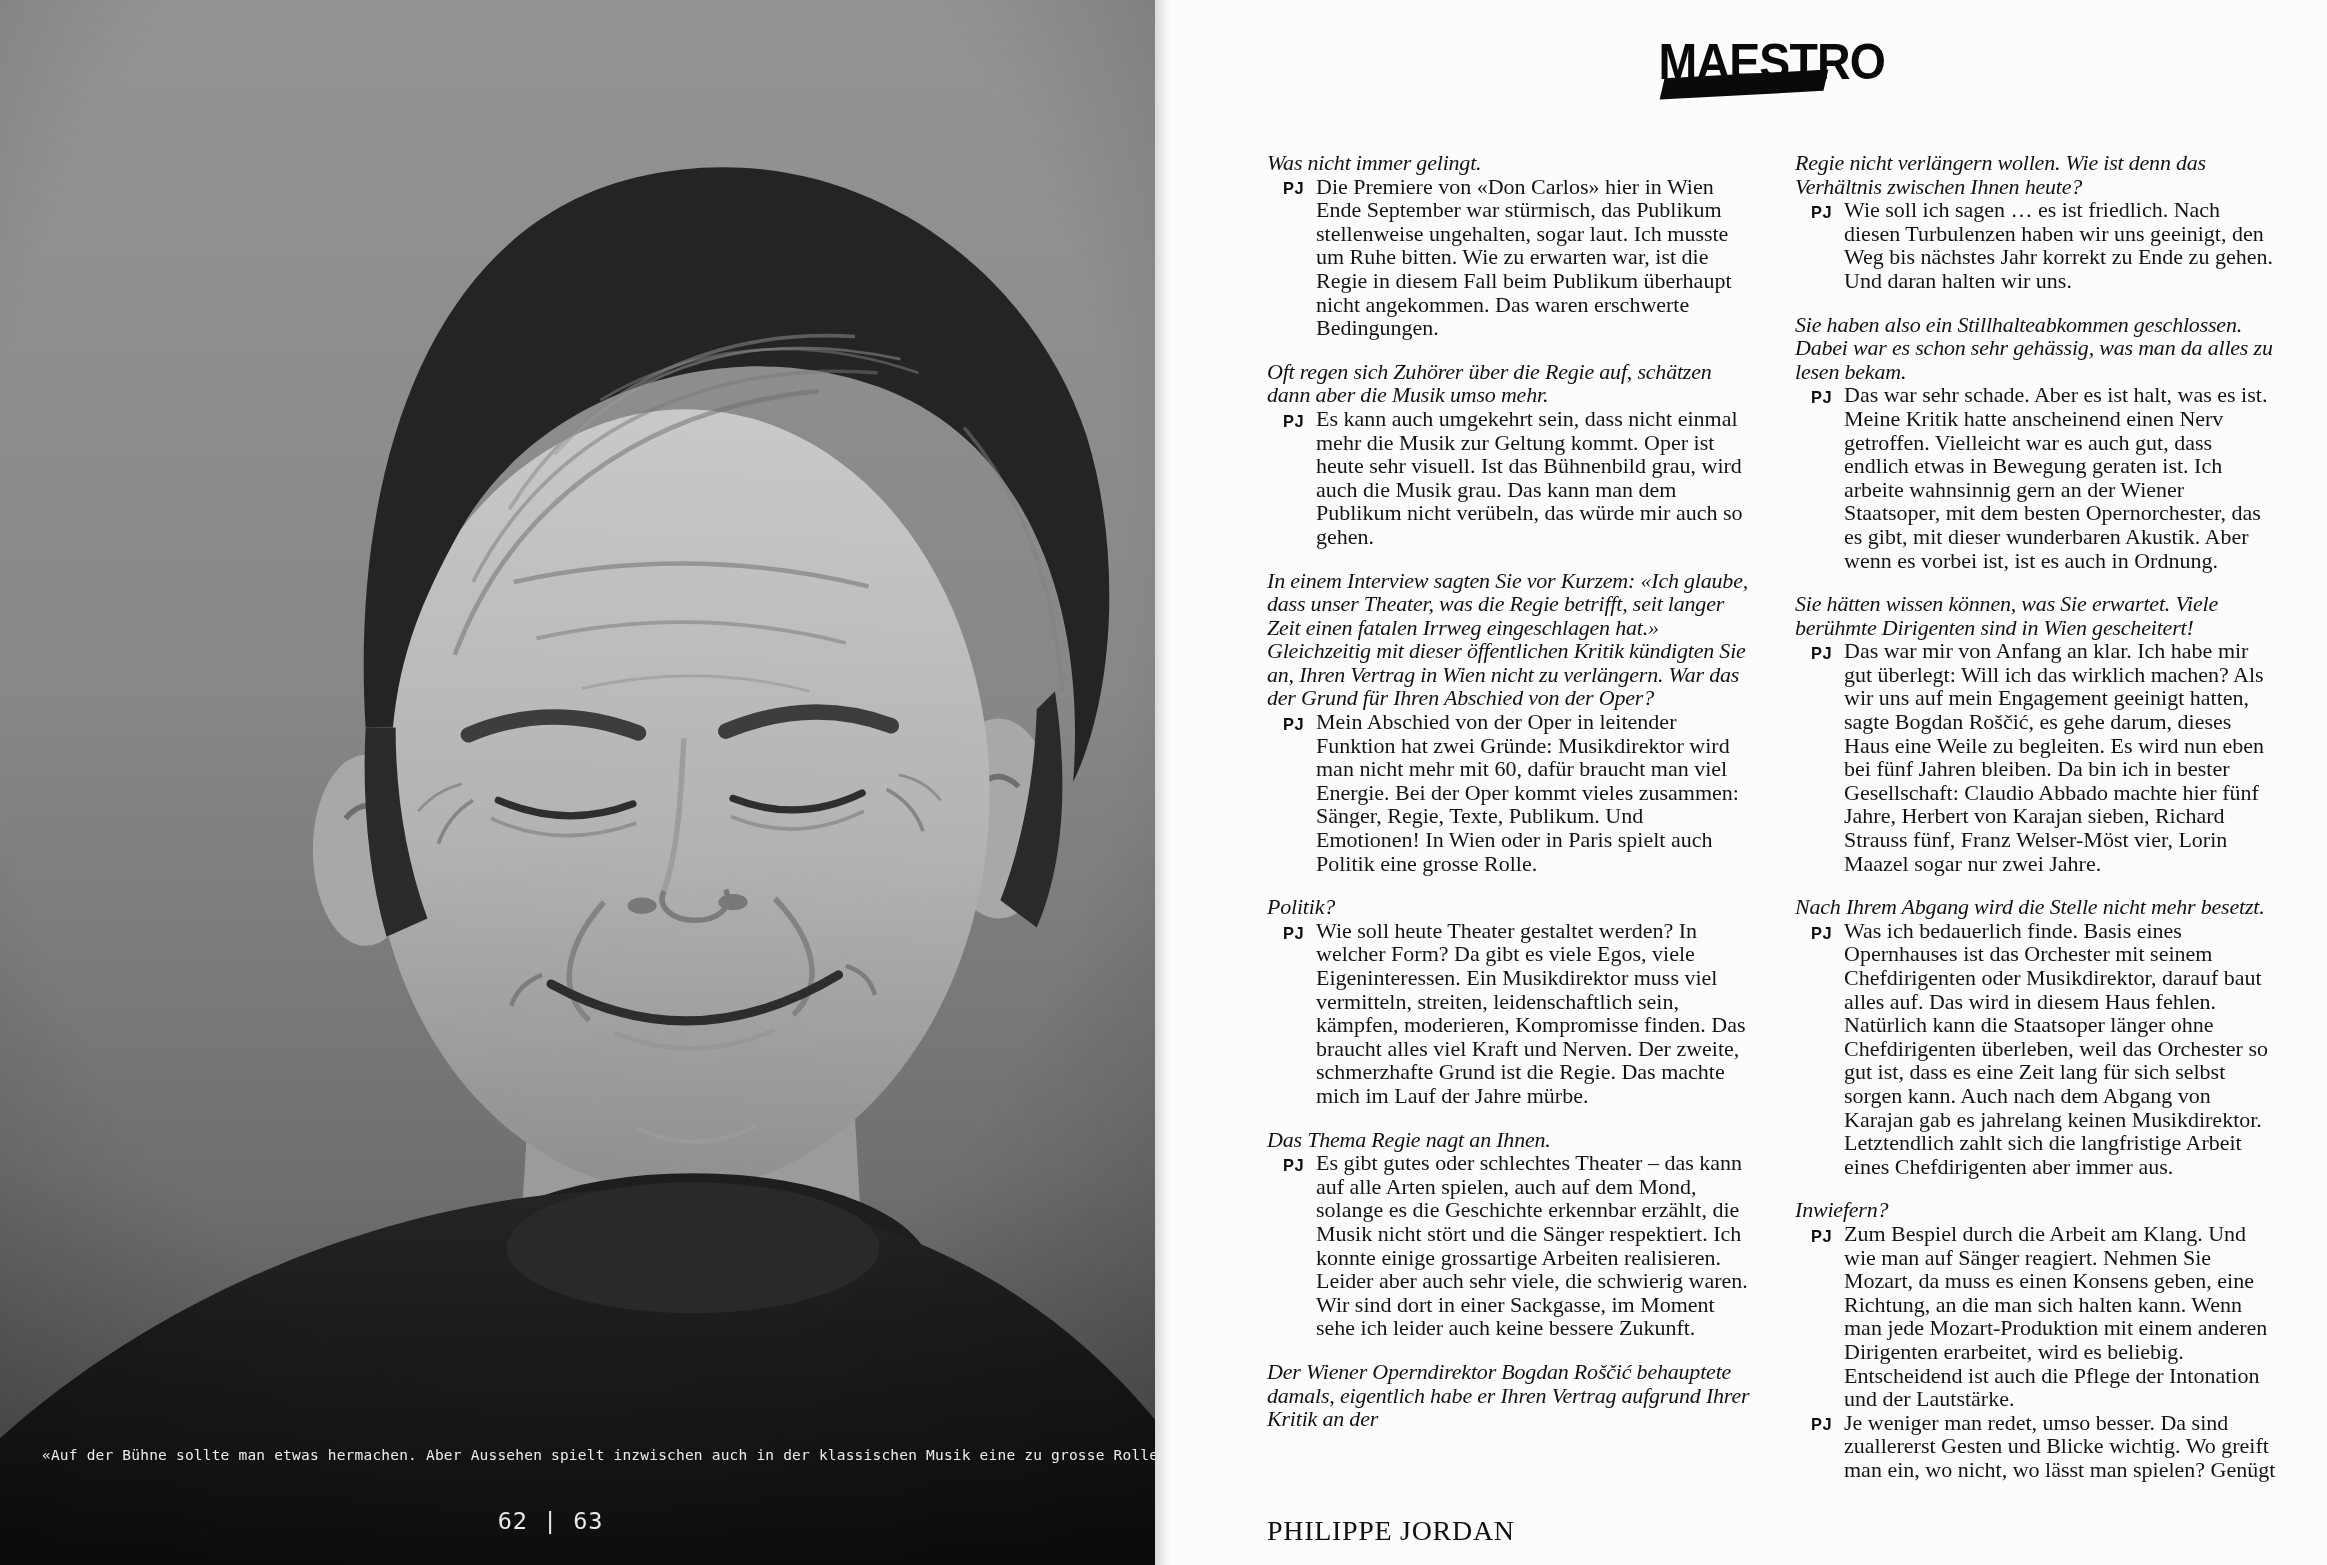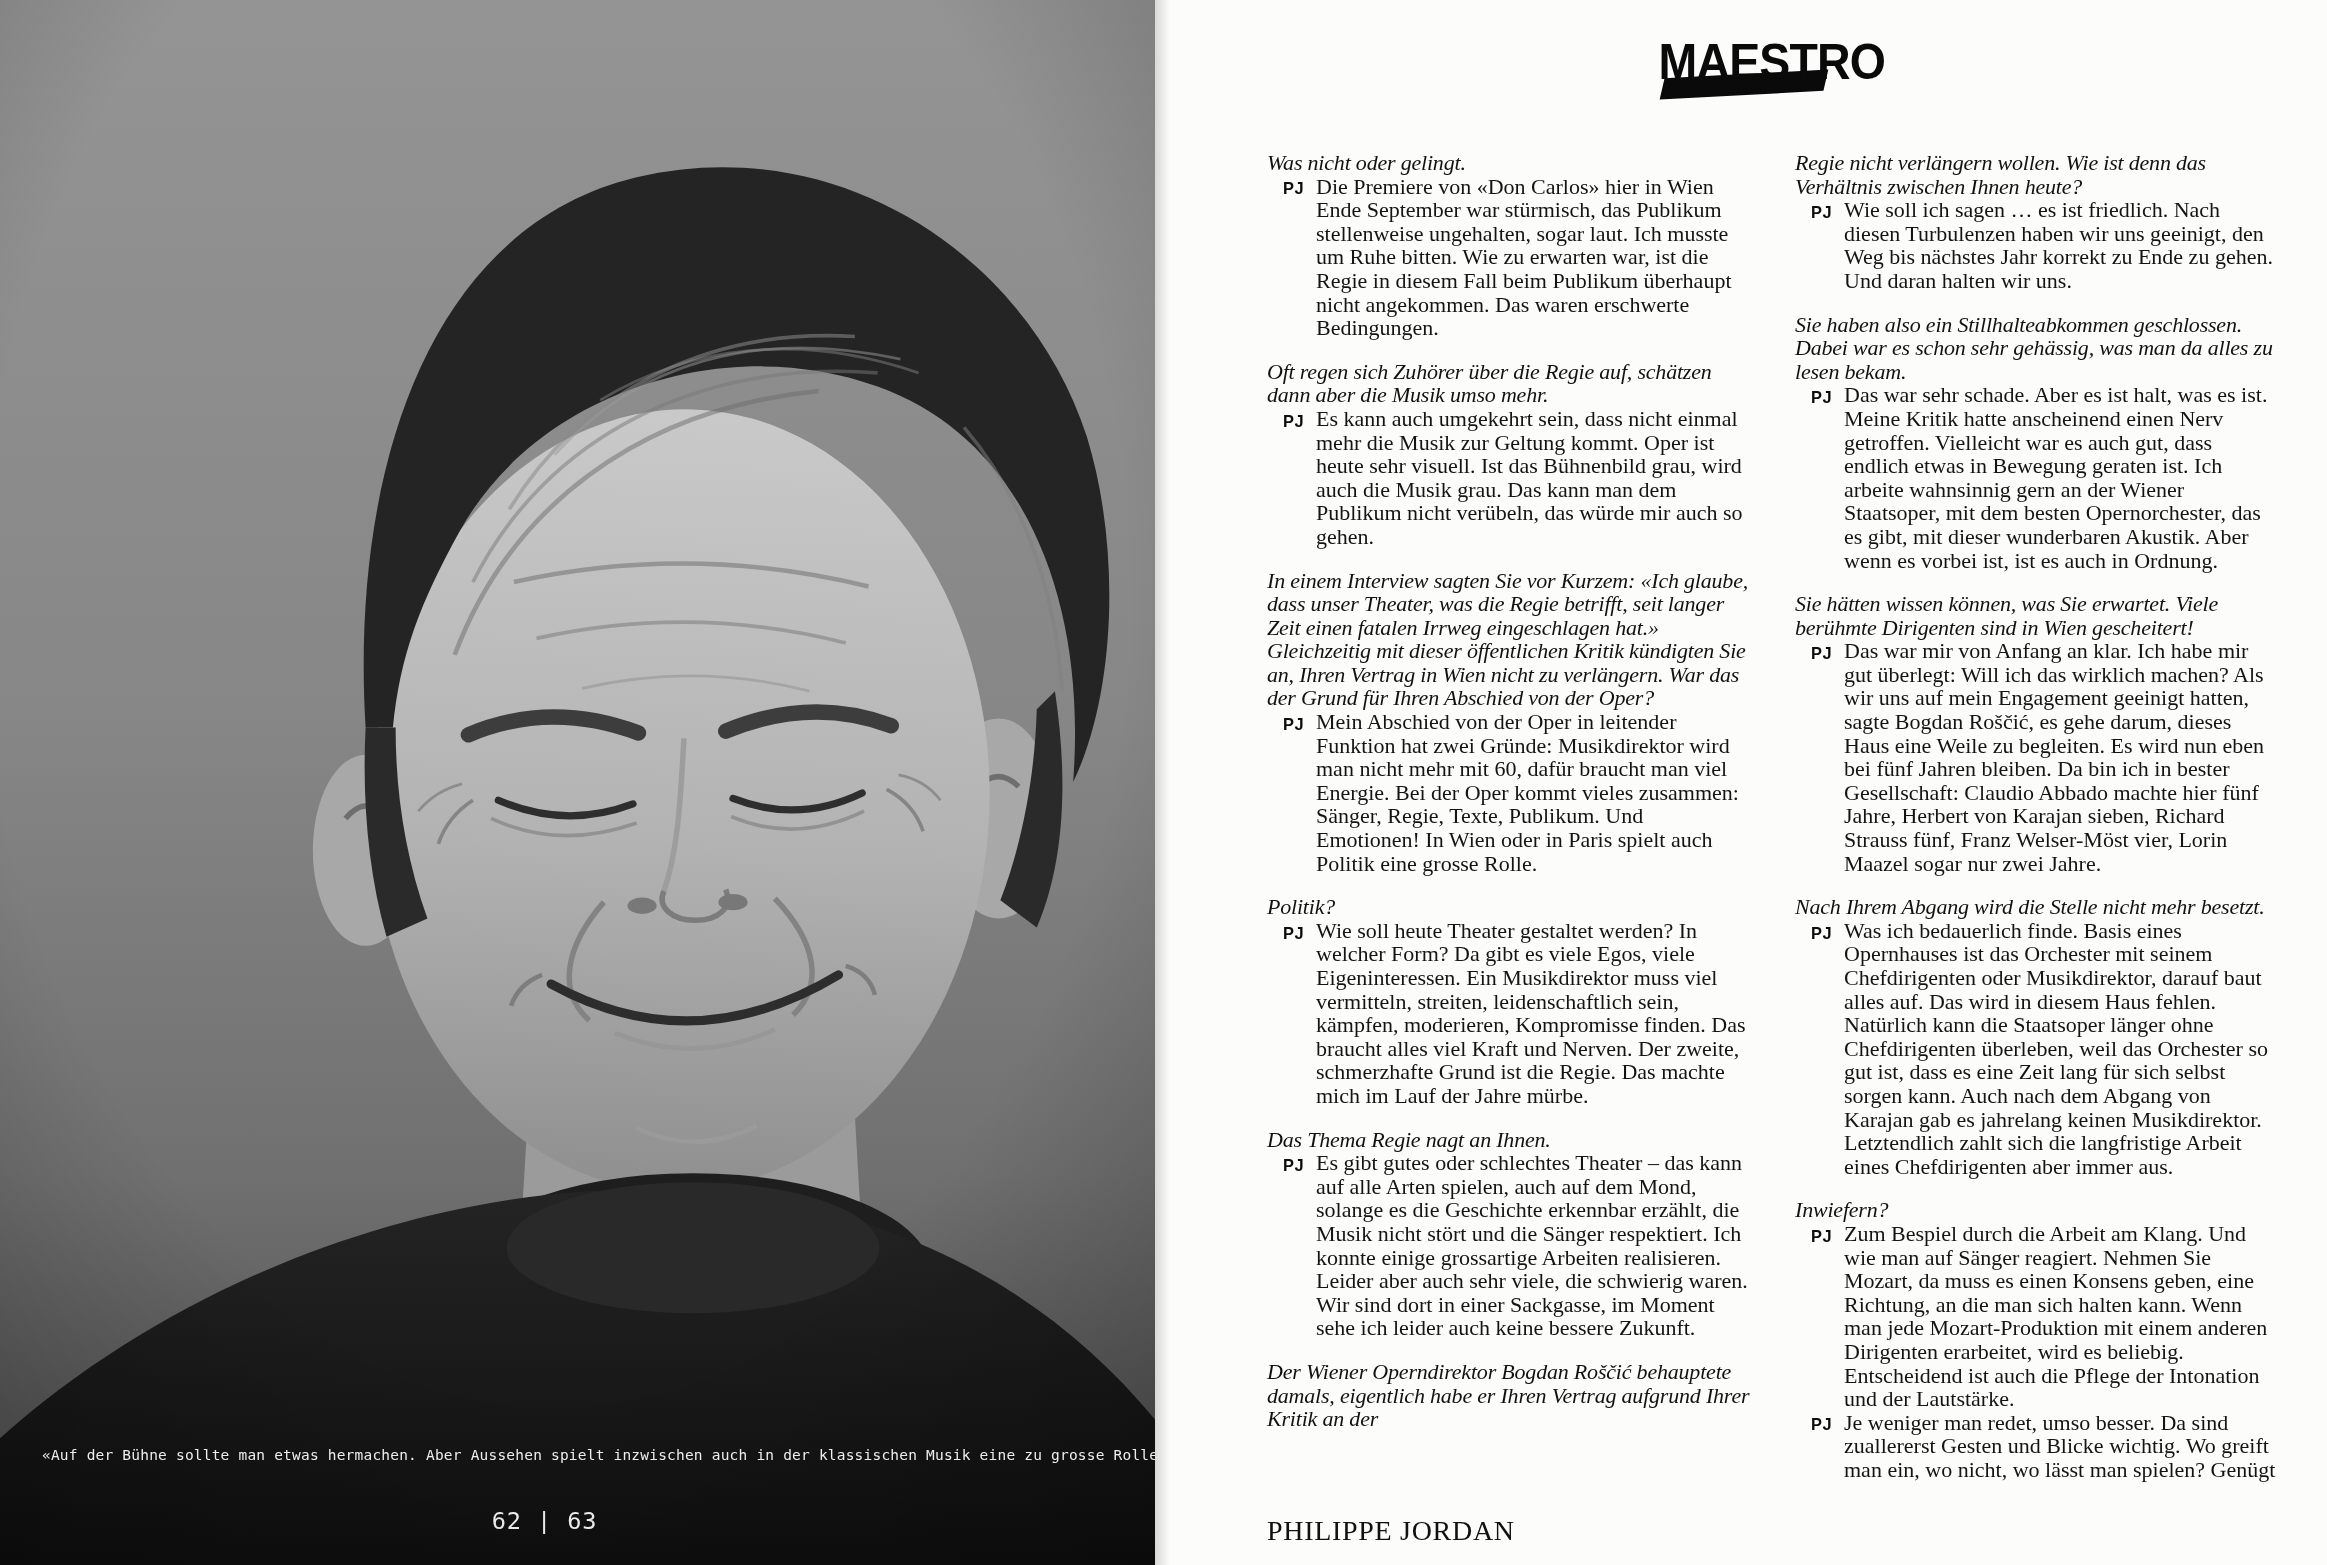--- a/index.html
+++ b/index.html
@@ -21,21 +21,21 @@
     flex: 0 0 auto;
   }
   .photo-page svg { position: absolute; inset: 0; display: block; }
   .photo-caption {
     position: absolute; left: 42px; top: 1447px; width: 1100px;
     font-family: "DejaVu Sans Mono", monospace;
     font-size: 14.5px; letter-spacing: 0.2px;
     color: #ededed; white-space: nowrap;
   }
   .page-number {
-    position: absolute; left: 10px; top: 1507px; width: 1069px;
+    position: absolute; left: 16px; top: 1507px; width: 1069px;
     text-align: center;
     font-family: "DejaVu Sans Mono", monospace;
     font-size: 23.6px; letter-spacing: 0.9px;
     color: #e9e9e9;
   }
 
   
   .text-page {
     position: relative;
     flex: 1 1 auto;
@@ -203,21 +203,21 @@
 
     <div class="masthead">
       <span class="logo">
         <span class="logo-bar"></span>
         <span class="logo-text">MAESTRO</span>
       </span>
     </div>
 
     <div class="columns">
       <div class="col">
-          <div class="question">Was nicht oder gelingt.</div>
+          <div class="question">Was nicht immer gelingt.</div>
           <div class="answer"><span class="pj">PJ</span><span>Die Premiere von «Don Carlos» hier in Wien Ende September war stürmisch, das Publikum stellenweise ungehalten, sogar laut. Ich musste um Ruhe bitten. Wie zu erwarten war, ist die Regie in diesem Fall beim Publikum überhaupt nicht angekommen. Das waren erschwerte Bedingungen.</span></div>
           <div class="question">Oft regen sich Zuhörer über die Regie auf, schätzen dann aber die Musik umso mehr.</div>
           <div class="answer"><span class="pj">PJ</span><span>Es kann auch umgekehrt sein, dass nicht einmal mehr die Musik zur Geltung kommt. Oper ist heute sehr visuell. Ist das Bühnenbild grau, wird auch die Musik grau. Das kann man dem Publikum nicht verübeln, das würde mir auch so gehen.</span></div>
           <div class="question">In einem Interview sagten Sie vor Kurzem: «Ich glaube, dass unser Theater, was die Regie betrifft, seit langer Zeit einen fatalen Irrweg eingeschlagen hat.» Gleichzeitig mit dieser öffentlichen Kritik kündigten Sie an, Ihren Vertrag in Wien nicht zu verlängern. War das der Grund für Ihren Abschied von der Oper?</div>
           <div class="answer"><span class="pj">PJ</span><span>Mein Abschied von der Oper in leitender Funktion hat zwei Gründe: Musikdirektor wird man nicht mehr mit 60, dafür braucht man viel Energie. Bei der Oper kommt vieles zusammen: Sänger, Regie, Texte, Publikum. Und Emotionen! In Wien oder in Paris spielt auch Politik eine grosse Rolle.</span></div>
           <div class="question">Politik?</div>
           <div class="answer"><span class="pj">PJ</span><span>Wie soll heute Theater gestaltet werden? In welcher Form? Da gibt es viele Egos, viele Eigeninteressen. Ein Musikdirektor muss viel vermitteln, streiten, leidenschaftlich sein, kämpfen, moderieren, Kompromisse finden. Das braucht alles viel Kraft und Nerven. Der zweite, schmerzhafte Grund ist die Regie. Das machte mich im Lauf der Jahre mürbe.</span></div>
           <div class="question">Das Thema Regie nagt an Ihnen.</div>
           <div class="answer"><span class="pj">PJ</span><span>Es gibt gutes oder schlechtes Theater – das kann auf alle Arten spielen, auch auf dem Mond, solange es die Geschichte erkennbar erzählt, die Musik nicht stört und die Sänger respektiert. Ich konnte einige grossartige Arbeiten realisieren. Leider aber auch sehr viele, die schwierig waren. Wir sind dort in einer Sackgasse, im Moment sehe ich leider auch keine bessere Zukunft.</span></div>
           <div class="question">Der Wiener Operndirektor Bogdan Roščić behauptete damals, eigentlich habe er Ihren Vertrag aufgrund Ihrer Kritik an der</div>

